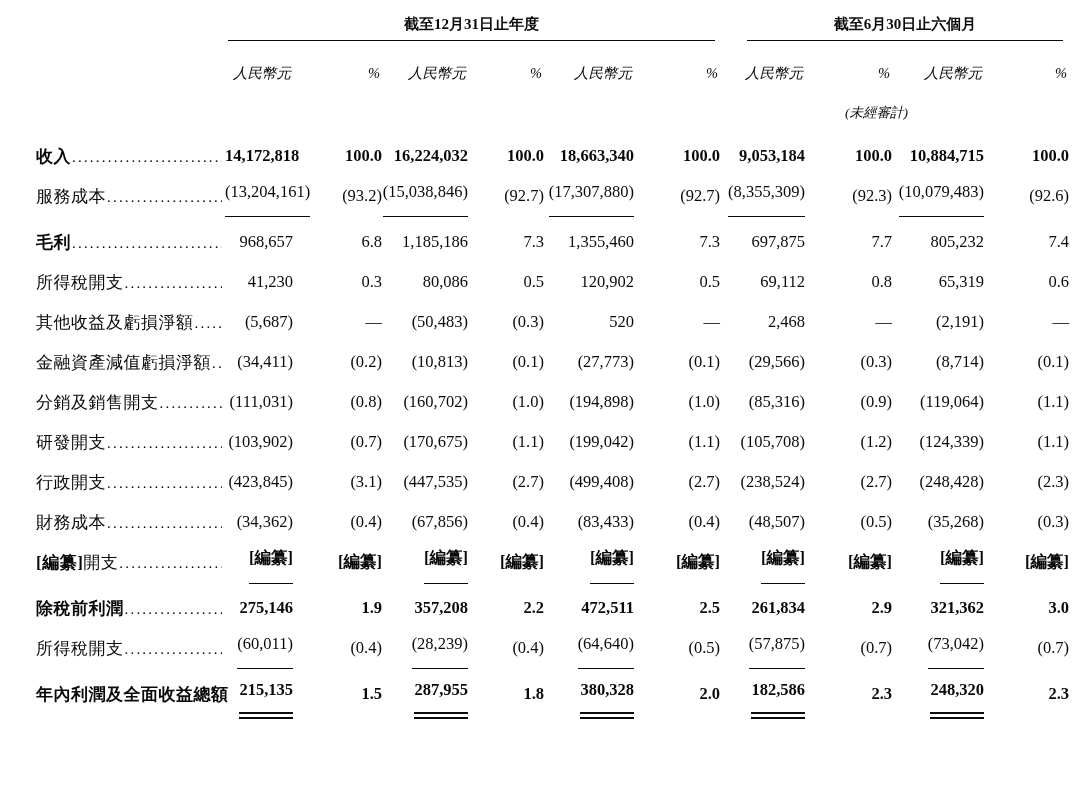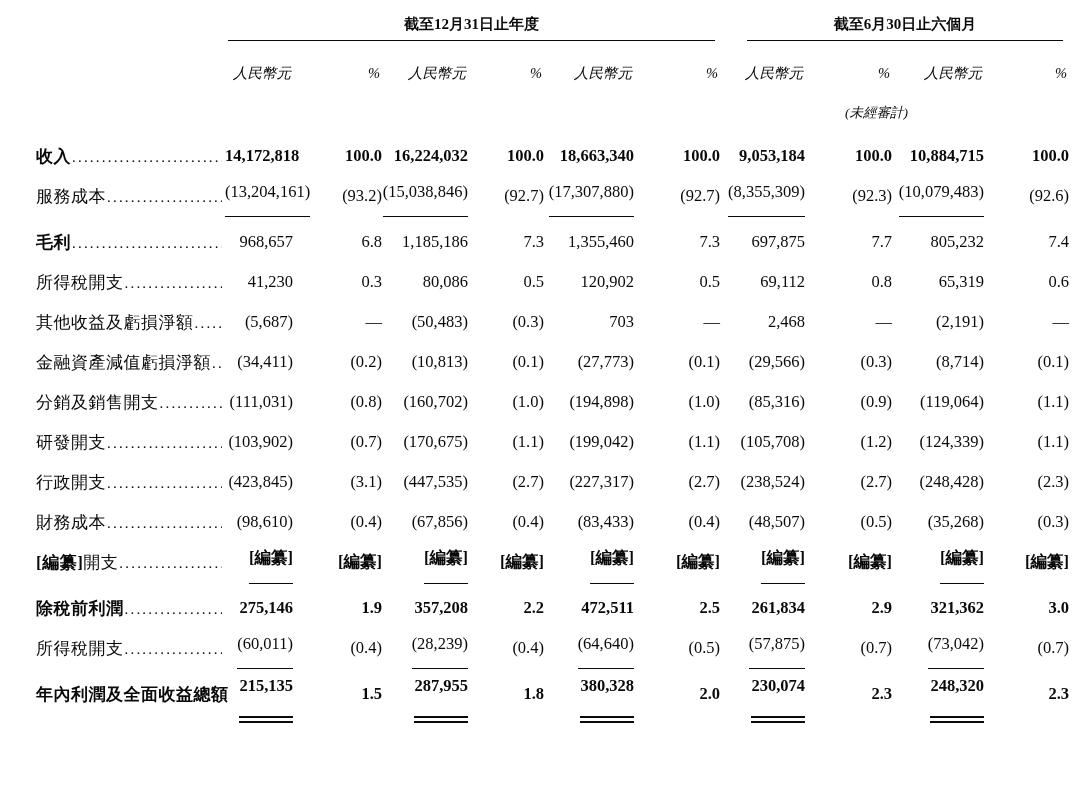--- a/index.html
+++ b/index.html
@@ -72,21 +72,21 @@
     white-space: nowrap;
     font-size: 15px;
     letter-spacing: 2.2px;
     margin-left: 1px;
   }
   .dots::before { content: "......................................................................................"; }
   td.num { text-align: right; font-size: 16.5px; white-space: nowrap; }
   .b { font-weight: bold; }
   .v { display: inline-block; }
   .u1 { border-bottom: 1.5px solid #0a0a0a; padding-bottom: 14px; margin-bottom: -6.5px; }
-  .u2 { border-bottom: 7px double #0a0a0a; padding-bottom: 20px; margin-bottom: -11px; }
+  .u2 { border-bottom: 7px double #0a0a0a; padding-bottom: 12px; margin-bottom: -11px; }
 </style>
 </head>
 <body>
 
 <div class="page">
   <table class="fin">
     <colgroup>
       <col style="width:217px">
       <col style="width:68px">
         <col style="width:89px">
@@ -205,21 +205,21 @@
           <td class="label">
             <div class="labwrap">
               <span class="lbl">其他收益及虧損淨額</span>
               <span class="dots"></span>
             </div>
           </td>
           <td class="num"><span class="v">(5,687)</span></td>
           <td class="num"><span class="v">—</span></td>
           <td class="num"><span class="v">(50,483)</span></td>
           <td class="num"><span class="v">(0.3)</span></td>
-          <td class="num"><span class="v">703</span></td>
+          <td class="num"><span class="v">520</span></td>
           <td class="num"><span class="v">—</span></td>
           <td class="num"><span class="v">2,468</span></td>
           <td class="num"><span class="v">—</span></td>
           <td class="num"><span class="v">(2,191)</span></td>
           <td class="num"><span class="v">—</span></td>
         </tr>
         <tr>
           <td class="label">
             <div class="labwrap">
               <span class="lbl">金融資產減值虧損淨額</span>
@@ -277,35 +277,35 @@
           <td class="label">
             <div class="labwrap">
               <span class="lbl">行政開支</span>
               <span class="dots"></span>
             </div>
           </td>
           <td class="num"><span class="v">(423,845)</span></td>
           <td class="num"><span class="v">(3.1)</span></td>
           <td class="num"><span class="v">(447,535)</span></td>
           <td class="num"><span class="v">(2.7)</span></td>
-          <td class="num"><span class="v">(227,317)</span></td>
+          <td class="num"><span class="v">(499,408)</span></td>
           <td class="num"><span class="v">(2.7)</span></td>
           <td class="num"><span class="v">(238,524)</span></td>
           <td class="num"><span class="v">(2.7)</span></td>
           <td class="num"><span class="v">(248,428)</span></td>
           <td class="num"><span class="v">(2.3)</span></td>
         </tr>
         <tr>
           <td class="label">
             <div class="labwrap">
               <span class="lbl">財務成本</span>
               <span class="dots"></span>
             </div>
           </td>
-          <td class="num"><span class="v">(98,610)</span></td>
+          <td class="num"><span class="v">(34,362)</span></td>
           <td class="num"><span class="v">(0.4)</span></td>
           <td class="num"><span class="v">(67,856)</span></td>
           <td class="num"><span class="v">(0.4)</span></td>
           <td class="num"><span class="v">(83,433)</span></td>
           <td class="num"><span class="v">(0.4)</span></td>
           <td class="num"><span class="v">(48,507)</span></td>
           <td class="num"><span class="v">(0.5)</span></td>
           <td class="num"><span class="v">(35,268)</span></td>
           <td class="num"><span class="v">(0.3)</span></td>
         </tr>
@@ -369,20 +369,20 @@
               <span class="lbl b">年內利潤及全面收益總額</span>
               <span class="dots"></span>
             </div>
           </td>
           <td class="num b"><span class="v u2">215,135</span></td>
           <td class="num b"><span class="v">1.5</span></td>
           <td class="num b"><span class="v u2">287,955</span></td>
           <td class="num b"><span class="v">1.8</span></td>
           <td class="num b"><span class="v u2">380,328</span></td>
           <td class="num b"><span class="v">2.0</span></td>
-          <td class="num b"><span class="v u2">230,074</span></td>
+          <td class="num b"><span class="v u2">182,586</span></td>
           <td class="num b"><span class="v">2.3</span></td>
           <td class="num b"><span class="v u2">248,320</span></td>
           <td class="num b"><span class="v">2.3</span></td>
         </tr>
       </tbody>
   </table>
 </div>
 
 </body></html>

